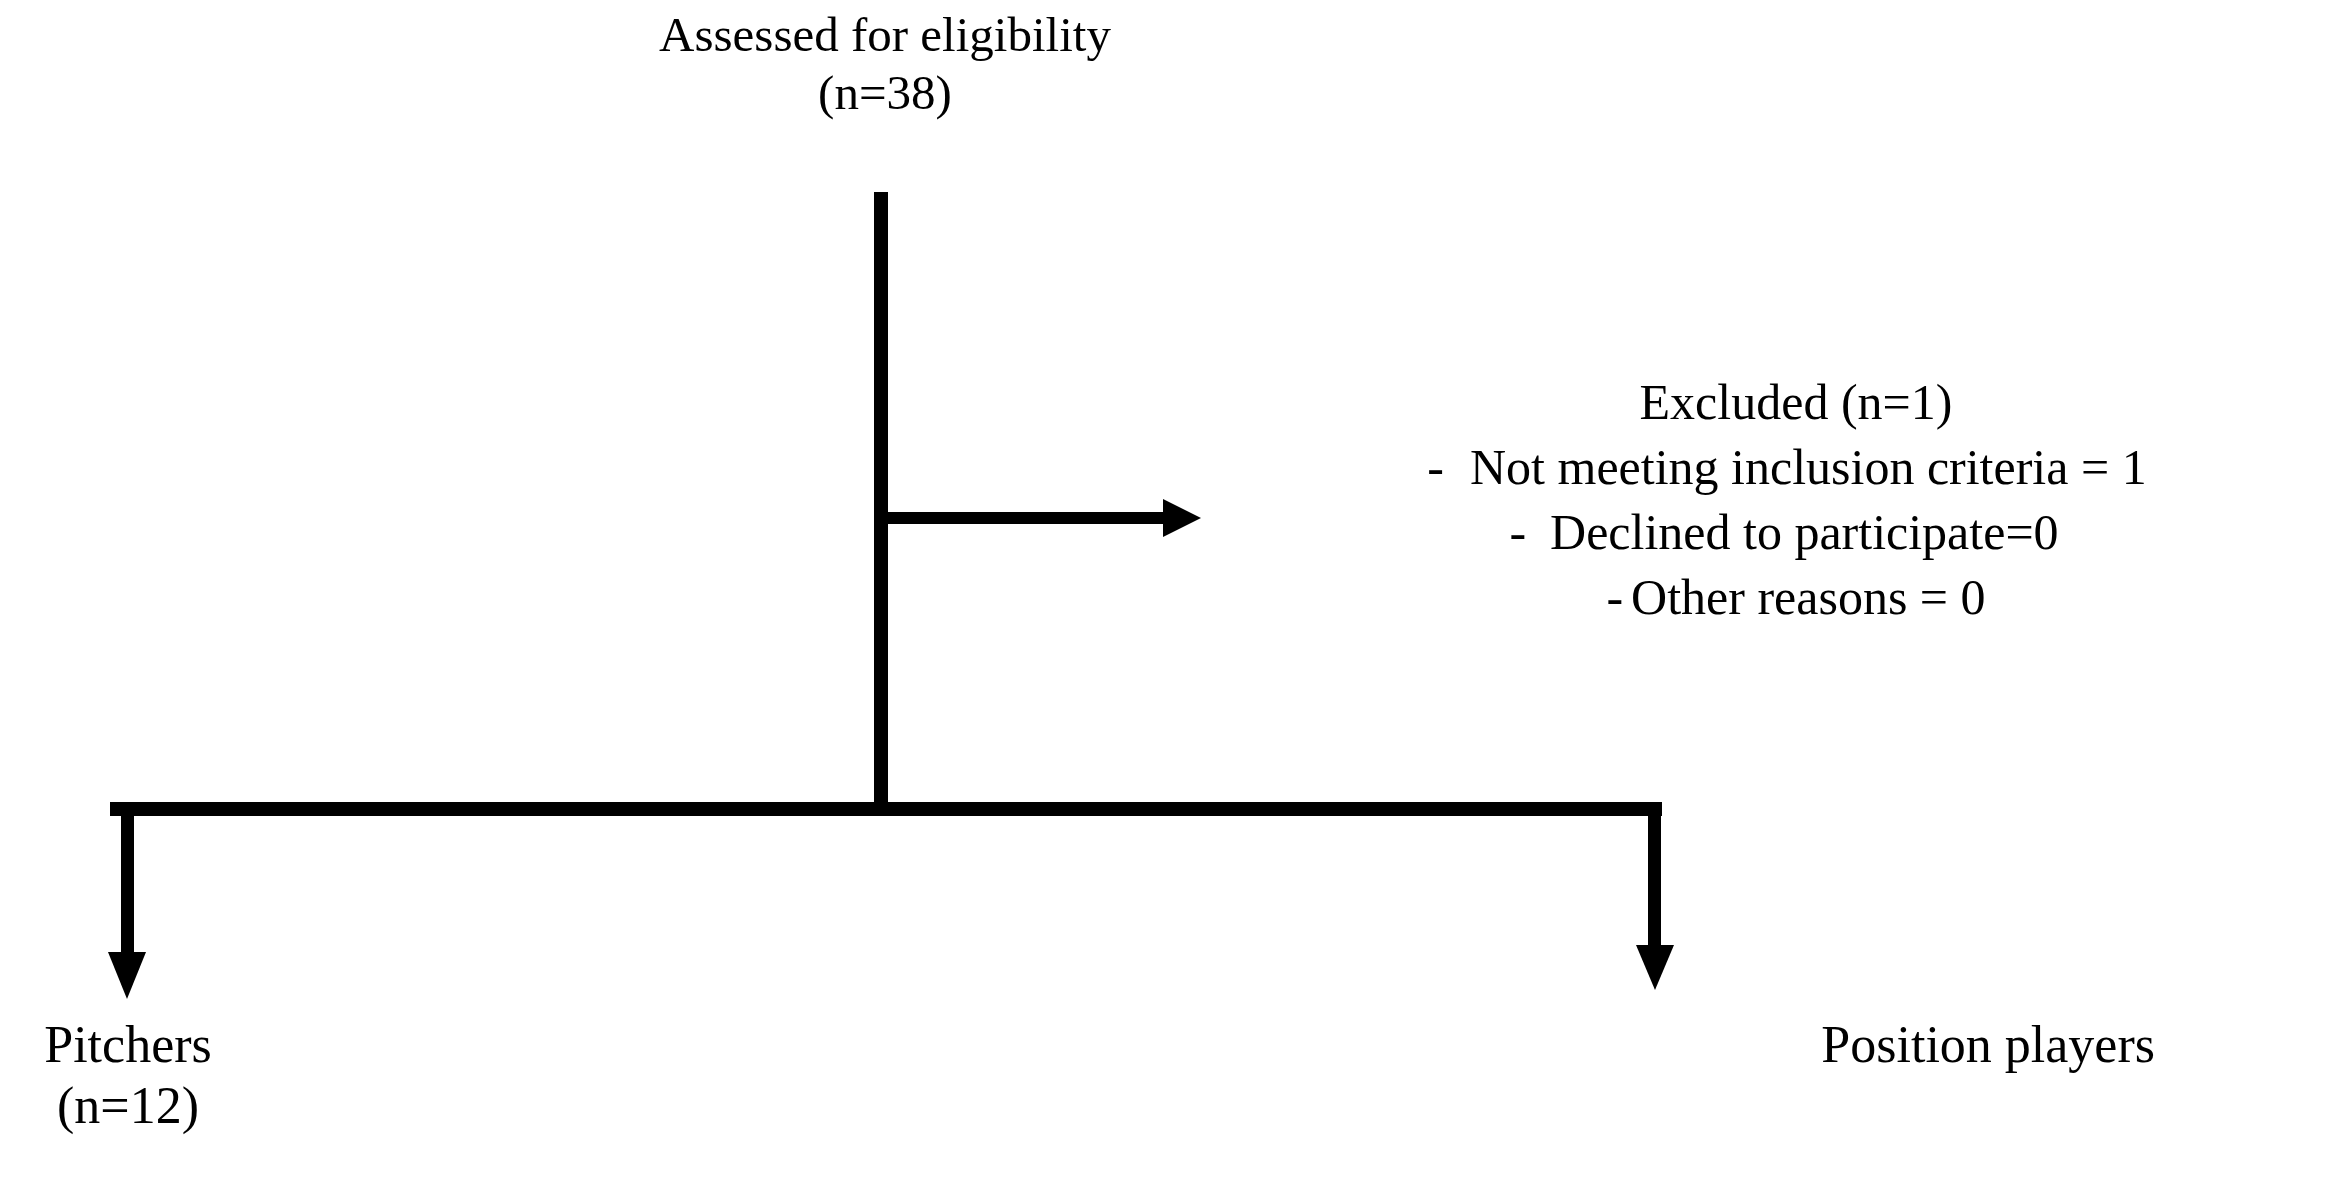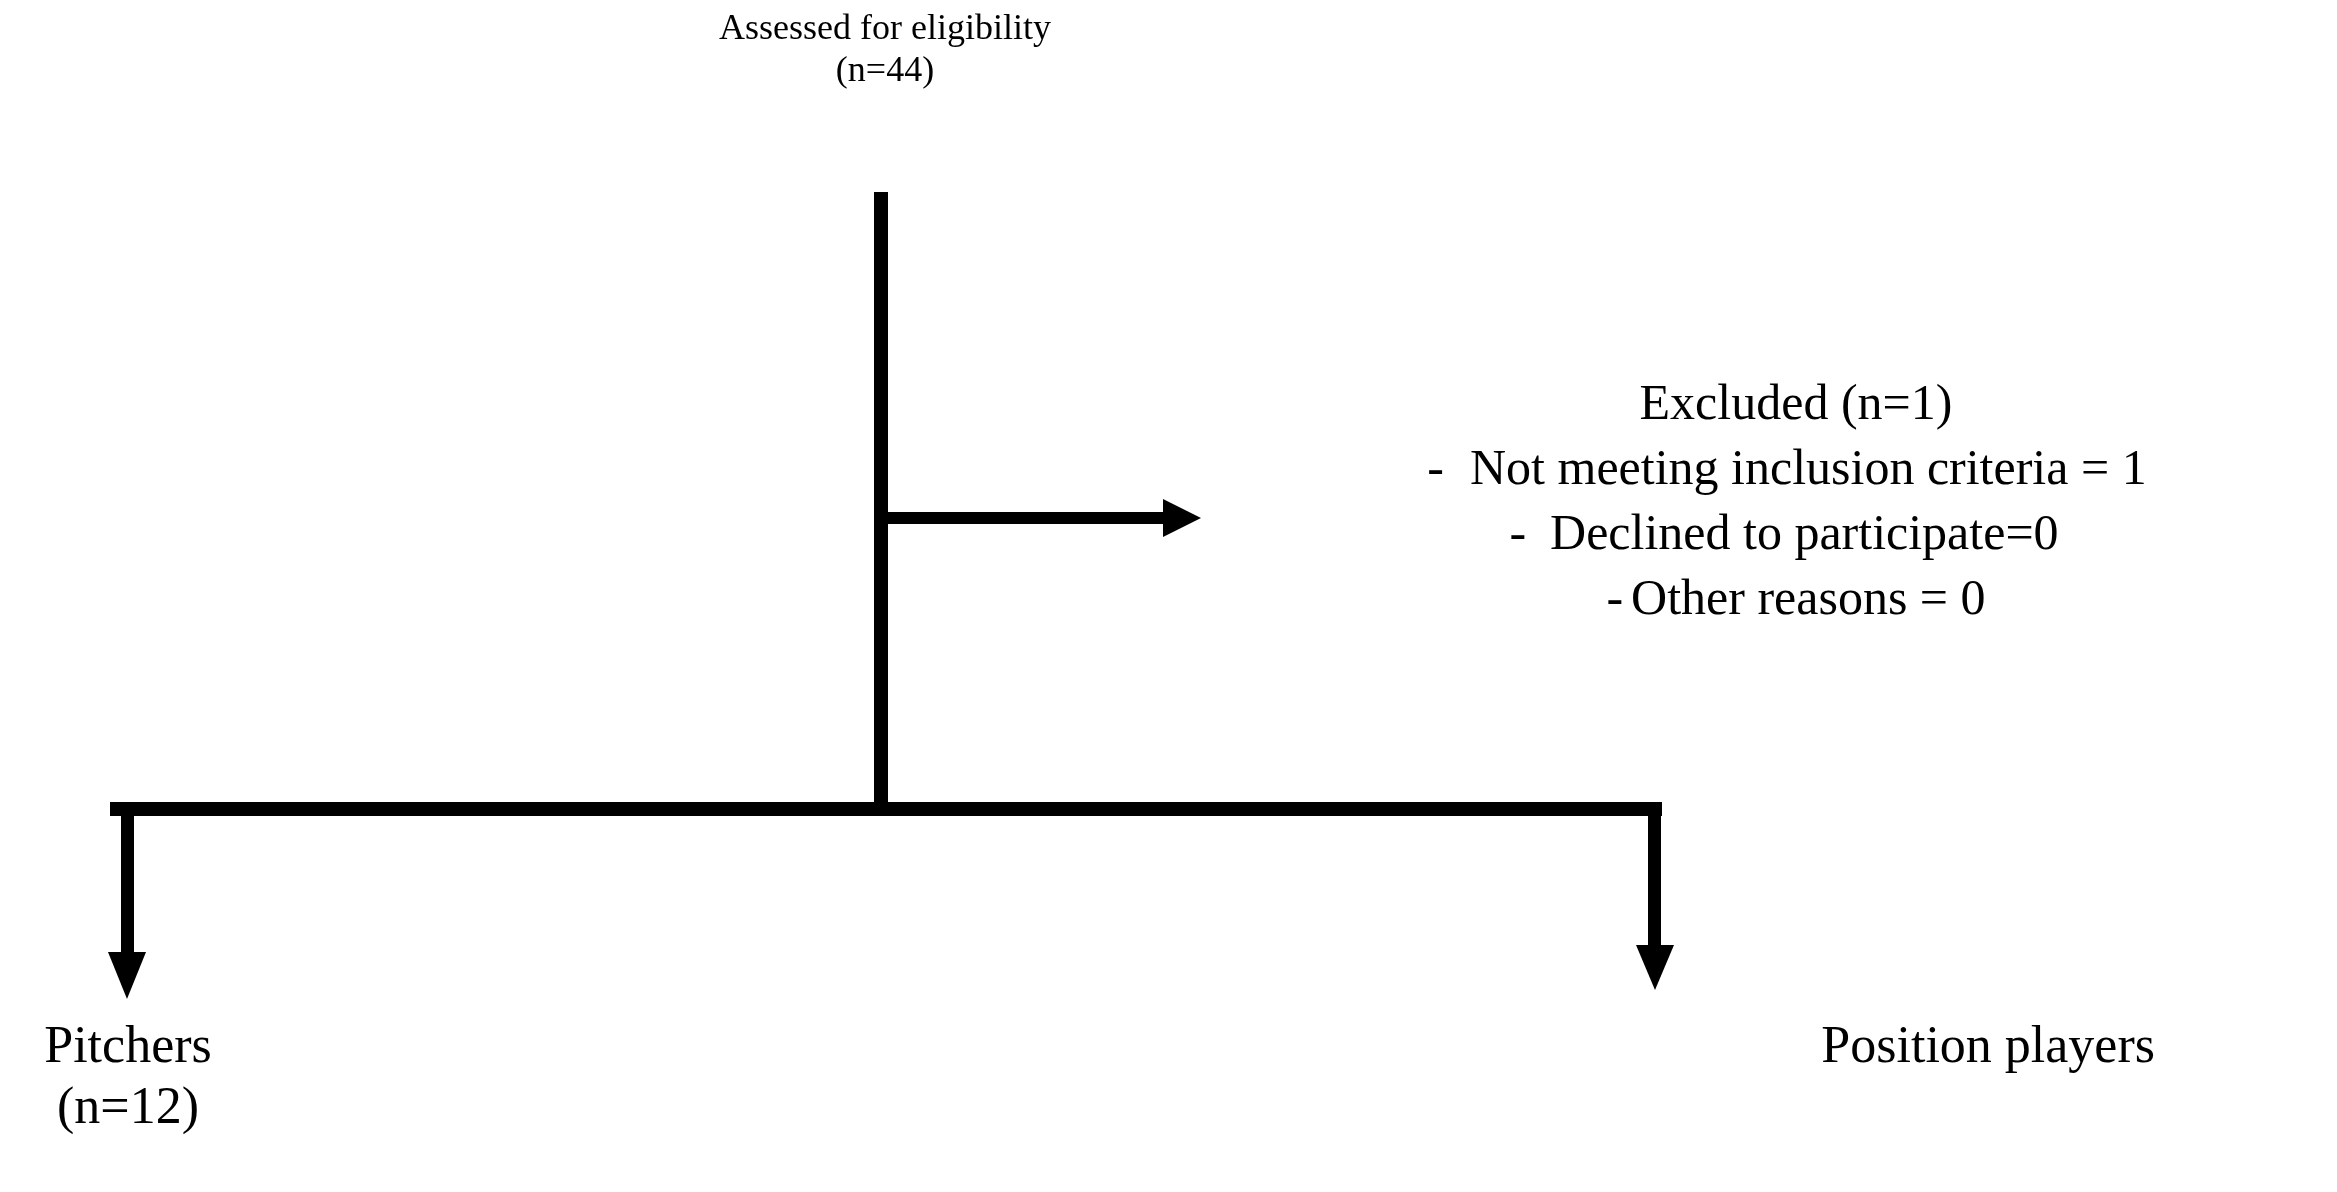--- a/index.html
+++ b/index.html
@@ -41,21 +41,21 @@
   }
 
   .node-line {
     display: block;
   }
 
   #node-assessed {
     left: 385px;
     top: 6px;
     width: 1000px;
-    font-size: 36px;
+    font-size: 49px;
   }
 
   #node-pitchers {
     left: -372px;
     top: 1014px;
     width: 1000px;
     font-size: 52px;
   }
 
   #node-position {
@@ -119,21 +119,21 @@
 
     <polygon points="108,952 146,952 127,999" fill="#000000"></polygon>
 
     <rect x="1648" y="802" width="13" height="148" fill="#000000"></rect>
 
     <polygon points="1636,945 1674,945 1655,990" fill="#000000"></polygon>
   </svg>
 
   <div class="node" id="node-assessed">
     <span class="node-line">Assessed for eligibility</span>
-    <span class="node-line">(n=44)</span>
+    <span class="node-line">(n=38)</span>
   </div>
 
   <div id="node-excluded">
     <span class="excluded-title">Excluded (n=1)</span>
 
     <span class="excluded-reason reason-1">
       <span class="dash">-</span><span>Not meeting inclusion criteria = 1</span>
     </span>
 
     <span class="excluded-reason reason-2">

